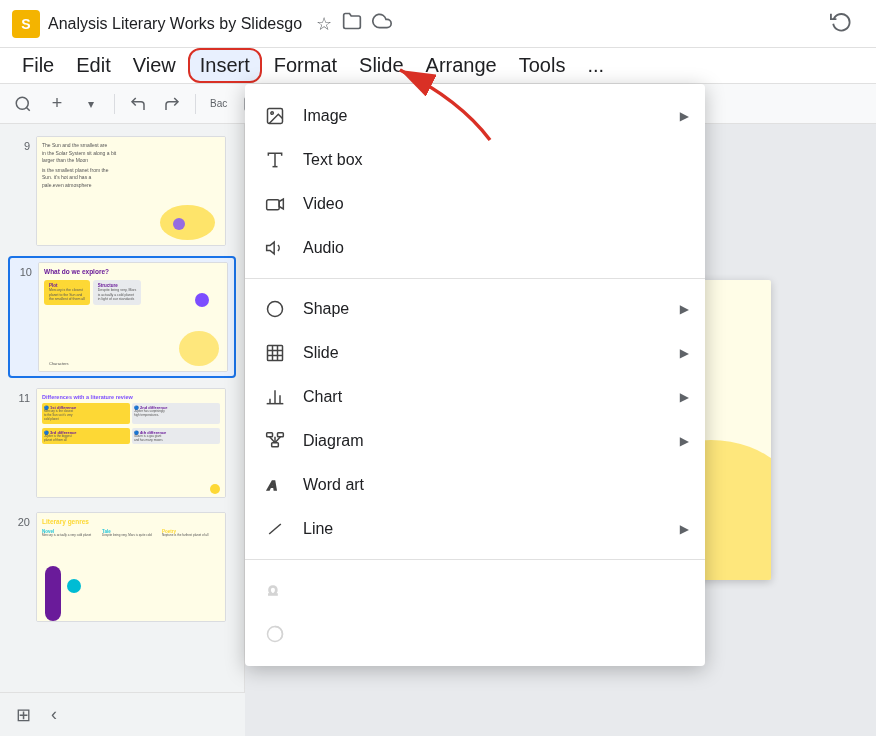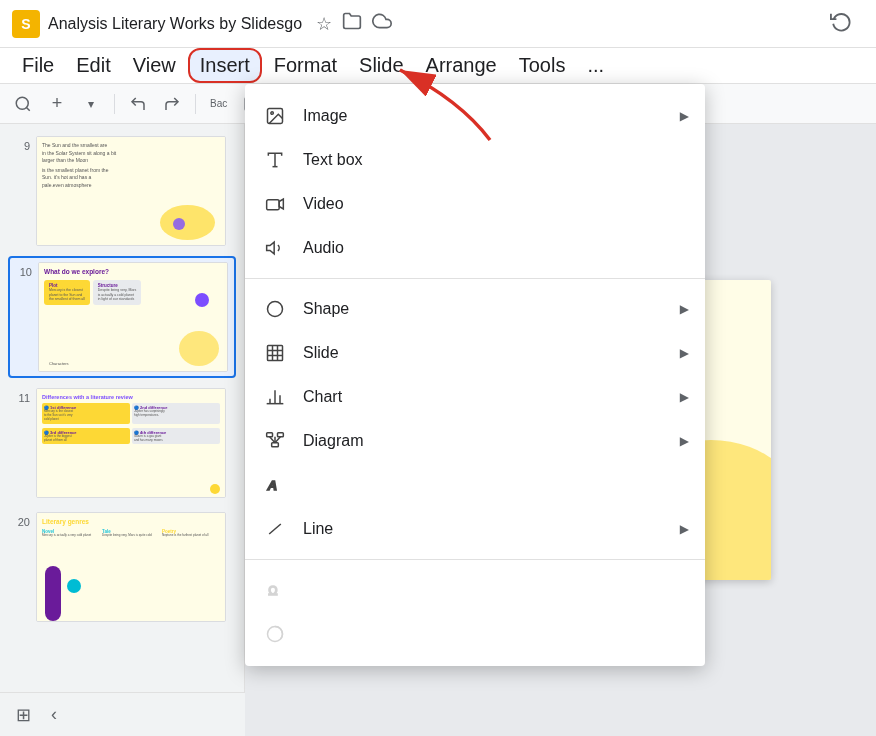--- a/index.html
+++ b/index.html
@@ -552,20 +552,21 @@
       <span class="dropdown-label">Diagram</span>
       <span class="dropdown-arrow">▶</span>
     </div>
 
     <div class="dropdown-item">
       <div class="dropdown-icon">
         <svg width="20" height="20" viewBox="0 0 24 24" fill="none" stroke="#444" stroke-width="1.8">
             <text x="3" y="18" font-size="16" font-weight="bold" stroke="#444" fill="#444" font-style="italic">A</text>
           </svg>
       </div>
+      <span class="dropdown-label">Word art</span>
     </div>
 
     <div class="dropdown-item">
       <div class="dropdown-icon">
         <svg width="20" height="20" viewBox="0 0 24 24" fill="none" stroke="#444" stroke-width="1.8">
             <line x1="5" y1="18" x2="19" y2="6"></line>
           </svg>
       </div>
       <span class="dropdown-label">Line</span>
       <span class="dropdown-arrow">▶</span>

